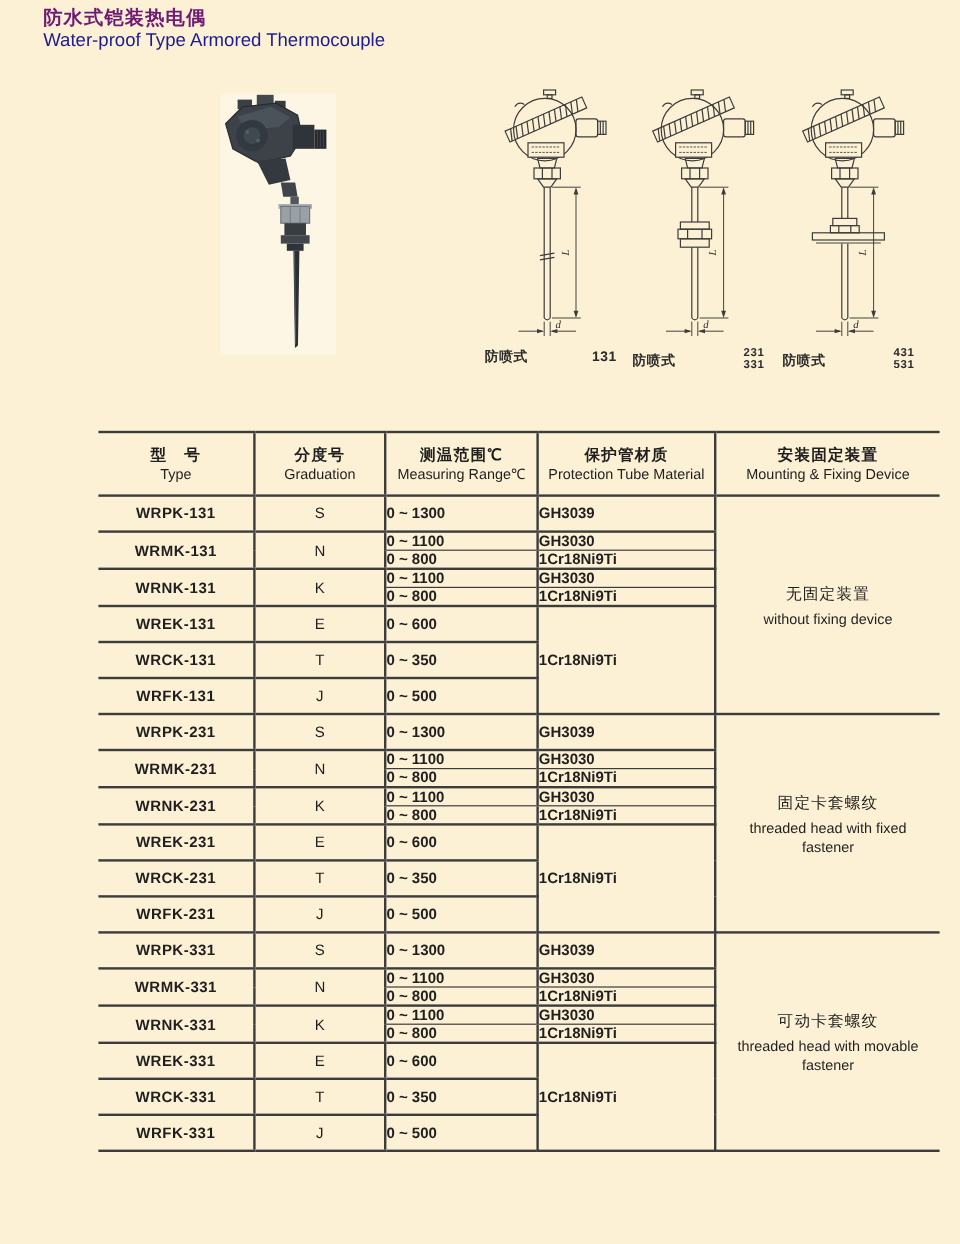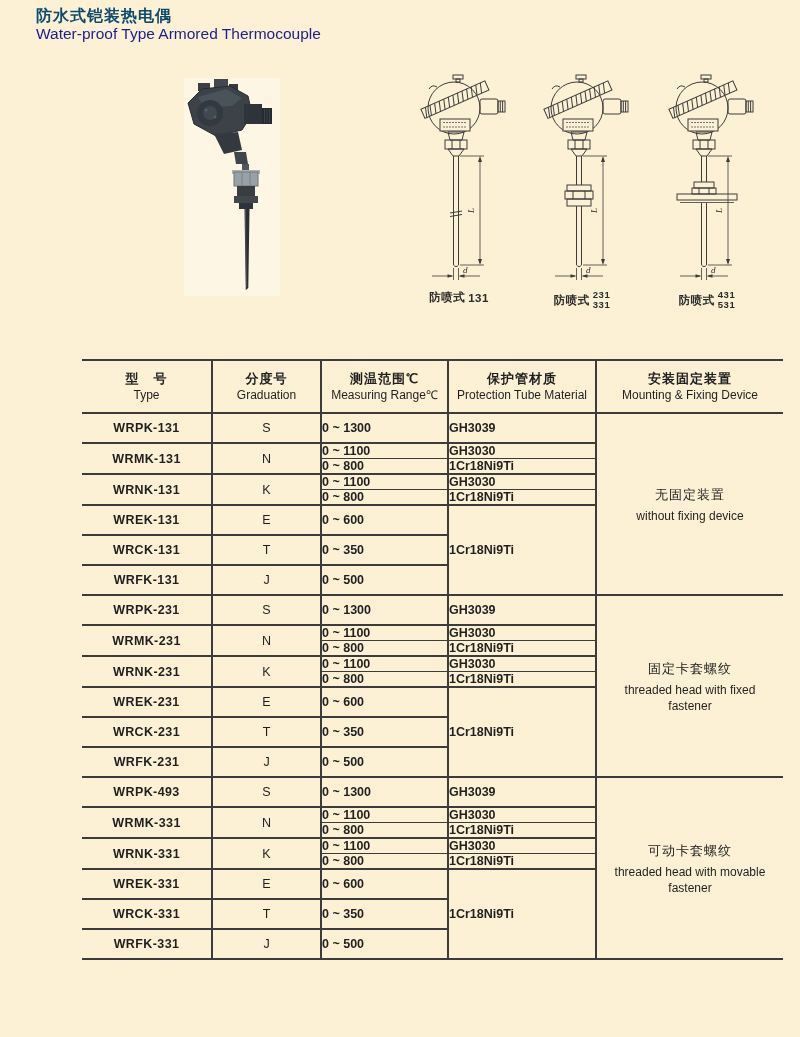--- a/index.html
+++ b/index.html
@@ -6,29 +6,29 @@
   html,body { width:800px; height:1037px; }
   body {
     position:relative;
     background:#fcf1d4;
     font-family:"Liberation Sans", sans-serif;
     color:#1f1f1f;
     overflow:hidden;
   }
   
   .title-block { position:absolute; left:36px; top:6px; }
-  .title-zh { font-size:16px; font-weight:bold; color:#0c4a6e; letter-spacing:1px; line-height:19px; }
+  .title-zh { font-size:16px; font-weight:bold; color:#701a75; letter-spacing:1px; line-height:19px; }
   .title-en { font-size:15.5px; font-weight:normal; color:#1c1c8e; line-height:18px; }
 
   
   .photo-wrap { position:absolute; left:168px; top:76px; width:126px; height:226px; }
   .drawing { position:absolute; top:72px; width:110px; }
   .drawing svg { display:block; }
   .cap {
-    margin-top:2px; display:flex; justify-content:center; align-items:center; gap:3px;
+    margin-top:2px; display:flex; justify-content:space-between; align-items:center; gap:3px;
     font-size:11.5px; font-weight:bold; color:#2b2b2b; letter-spacing:0.5px;
   }
   .cap .stack { display:inline-flex; flex-direction:column; font-size:9.5px; line-height:1.1; letter-spacing:0.5px; }
 
   
   .spec-table {
     position:absolute; left:82px; top:359px; width:701px;
     border-collapse:collapse; table-layout:fixed;
   }
   .spec-table td, .spec-table th { vertical-align:middle; padding:0; }
@@ -427,21 +427,21 @@
         <td class="c-type hb">WRCK-231</td>
         <td class="c-grad hb bl">T</td>
         <td class="c-range hb bl">0 ~ 350</td>
       </tr>
       <tr class="main-tr">
         <td class="c-type hb">WRFK-231</td>
         <td class="c-grad hb bl">J</td>
         <td class="c-range hb bl">0 ~ 500</td>
       </tr>
       <tr class="main-tr">
-        <td class="c-type hb">WRPK-493</td>
+        <td class="c-type hb">WRPK-331</td>
         <td class="c-grad hb bl">S</td>
         <td class="c-range hb bl">0 ~ 1300</td>
         <td class="c-mat hb bl">GH3039</td>
         <td class="c-mount hb bl" rowspan="8">
           <div class="mount-zh">可动卡套螺纹</div>
           <div class="mount-en">threaded head with movable fastener</div>
         </td>
       </tr>
       <tr class="sub-tr">
         <td class="c-type hb" rowspan="2">WRMK-331</td>

